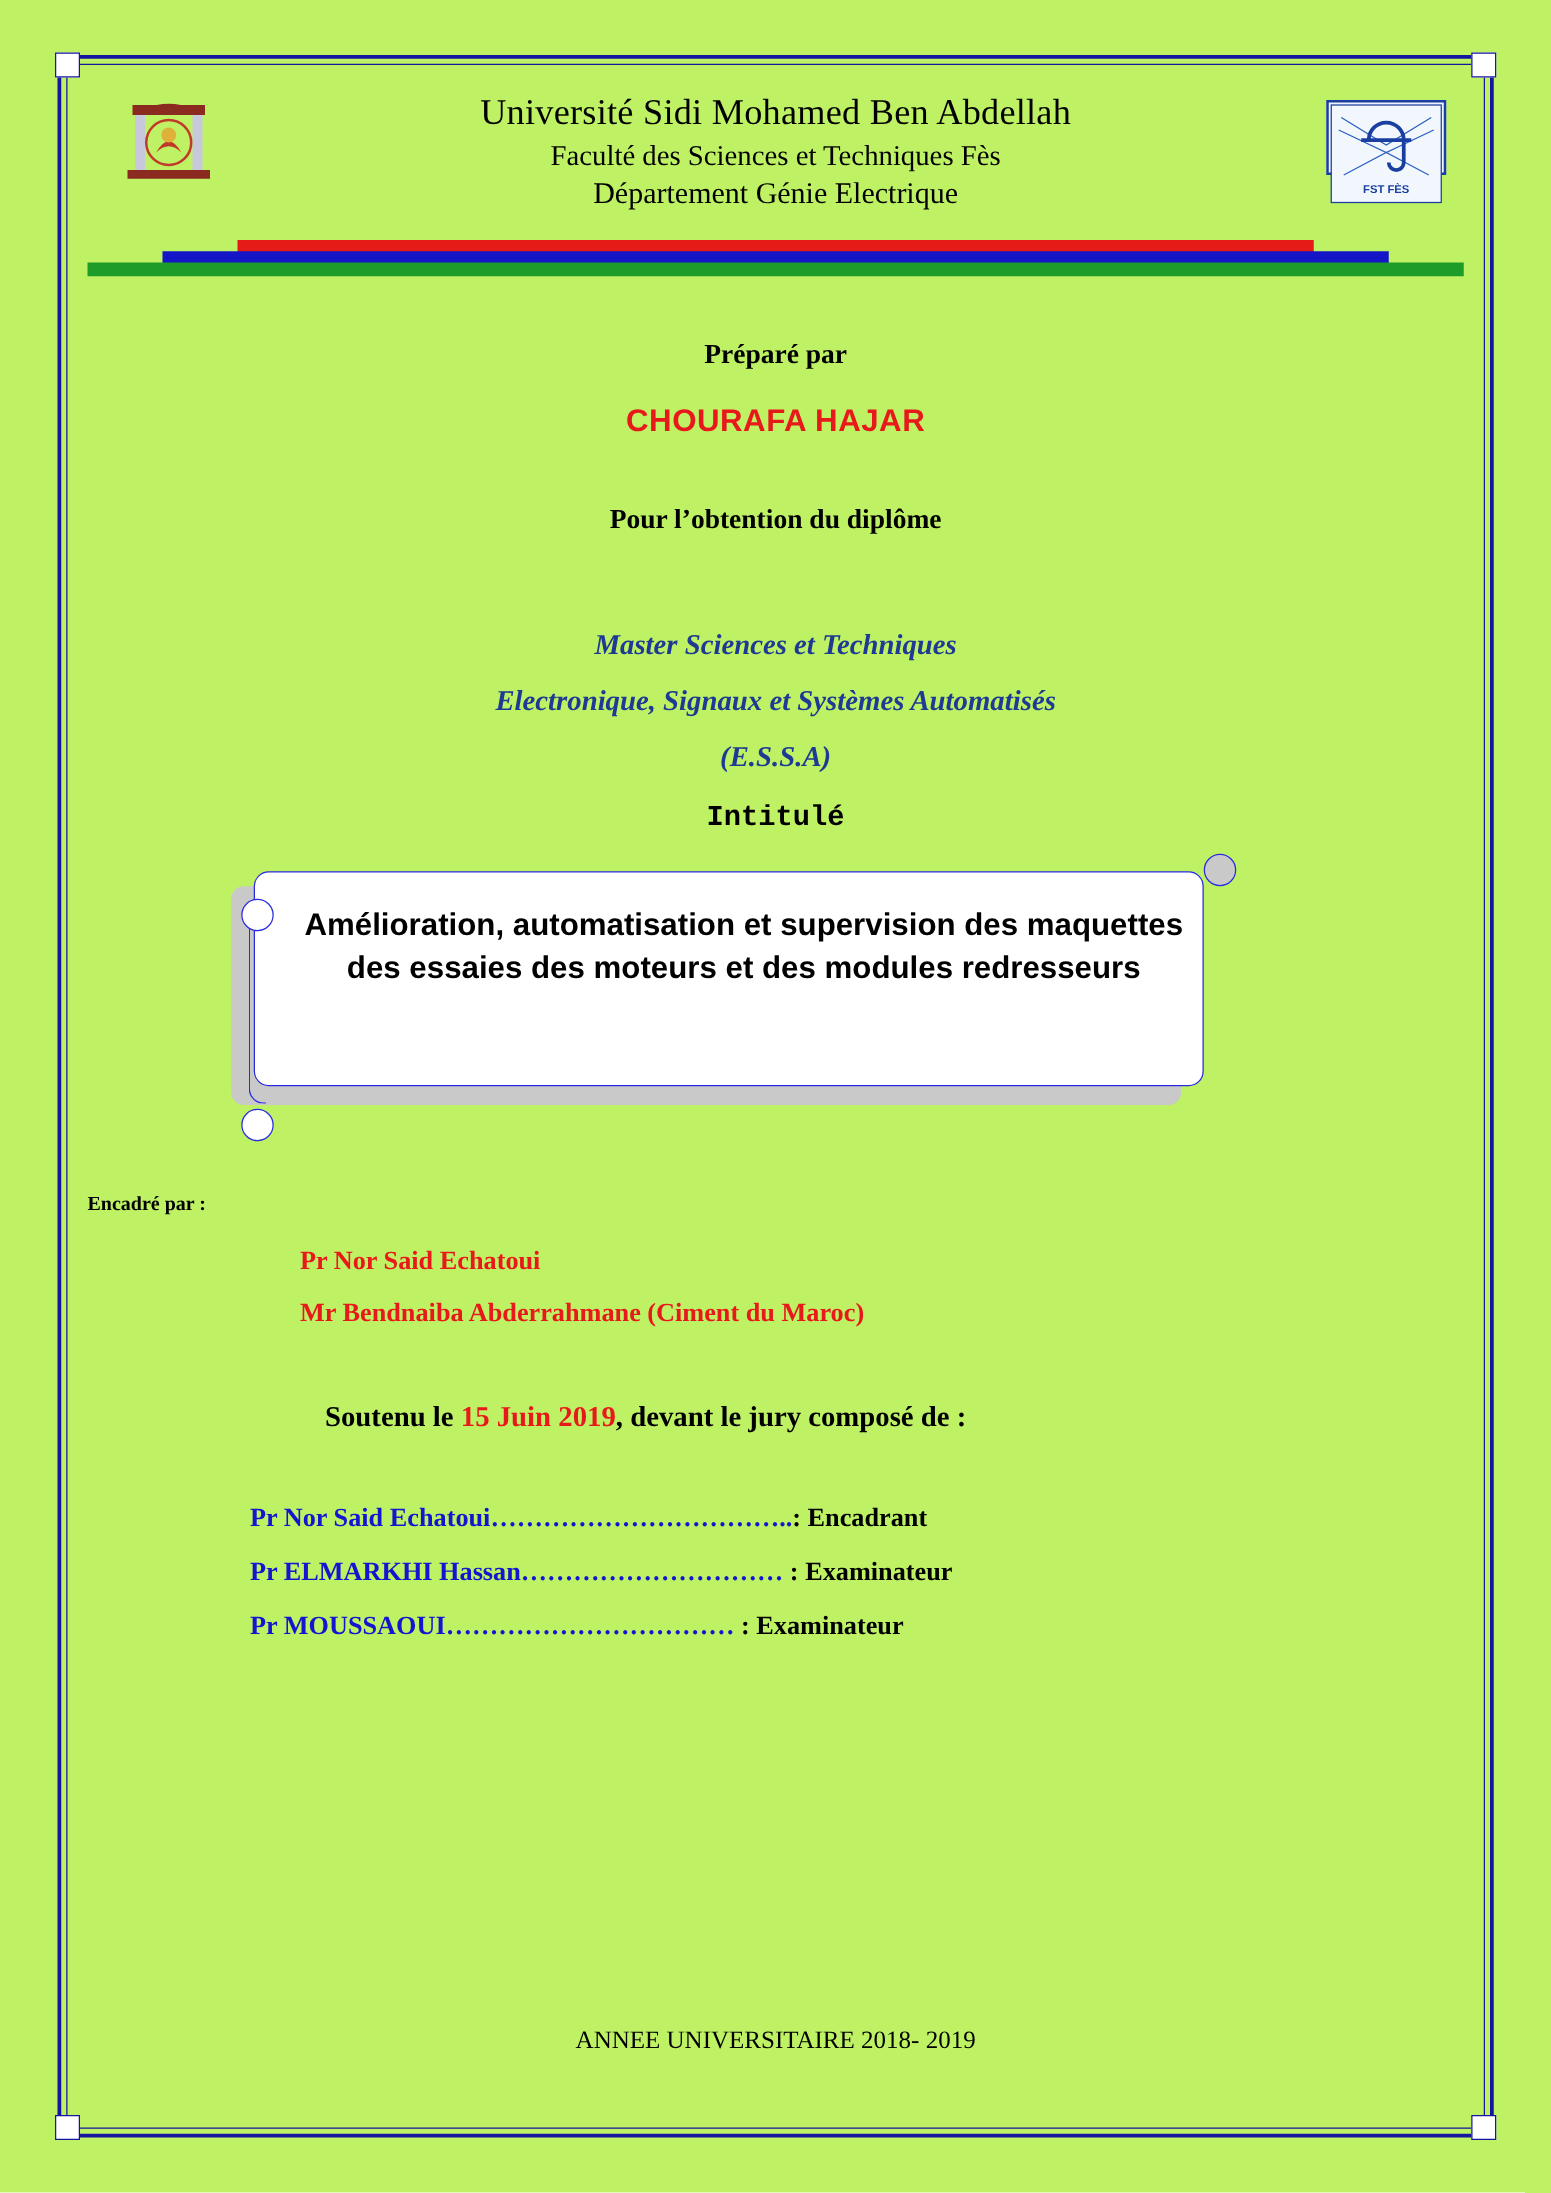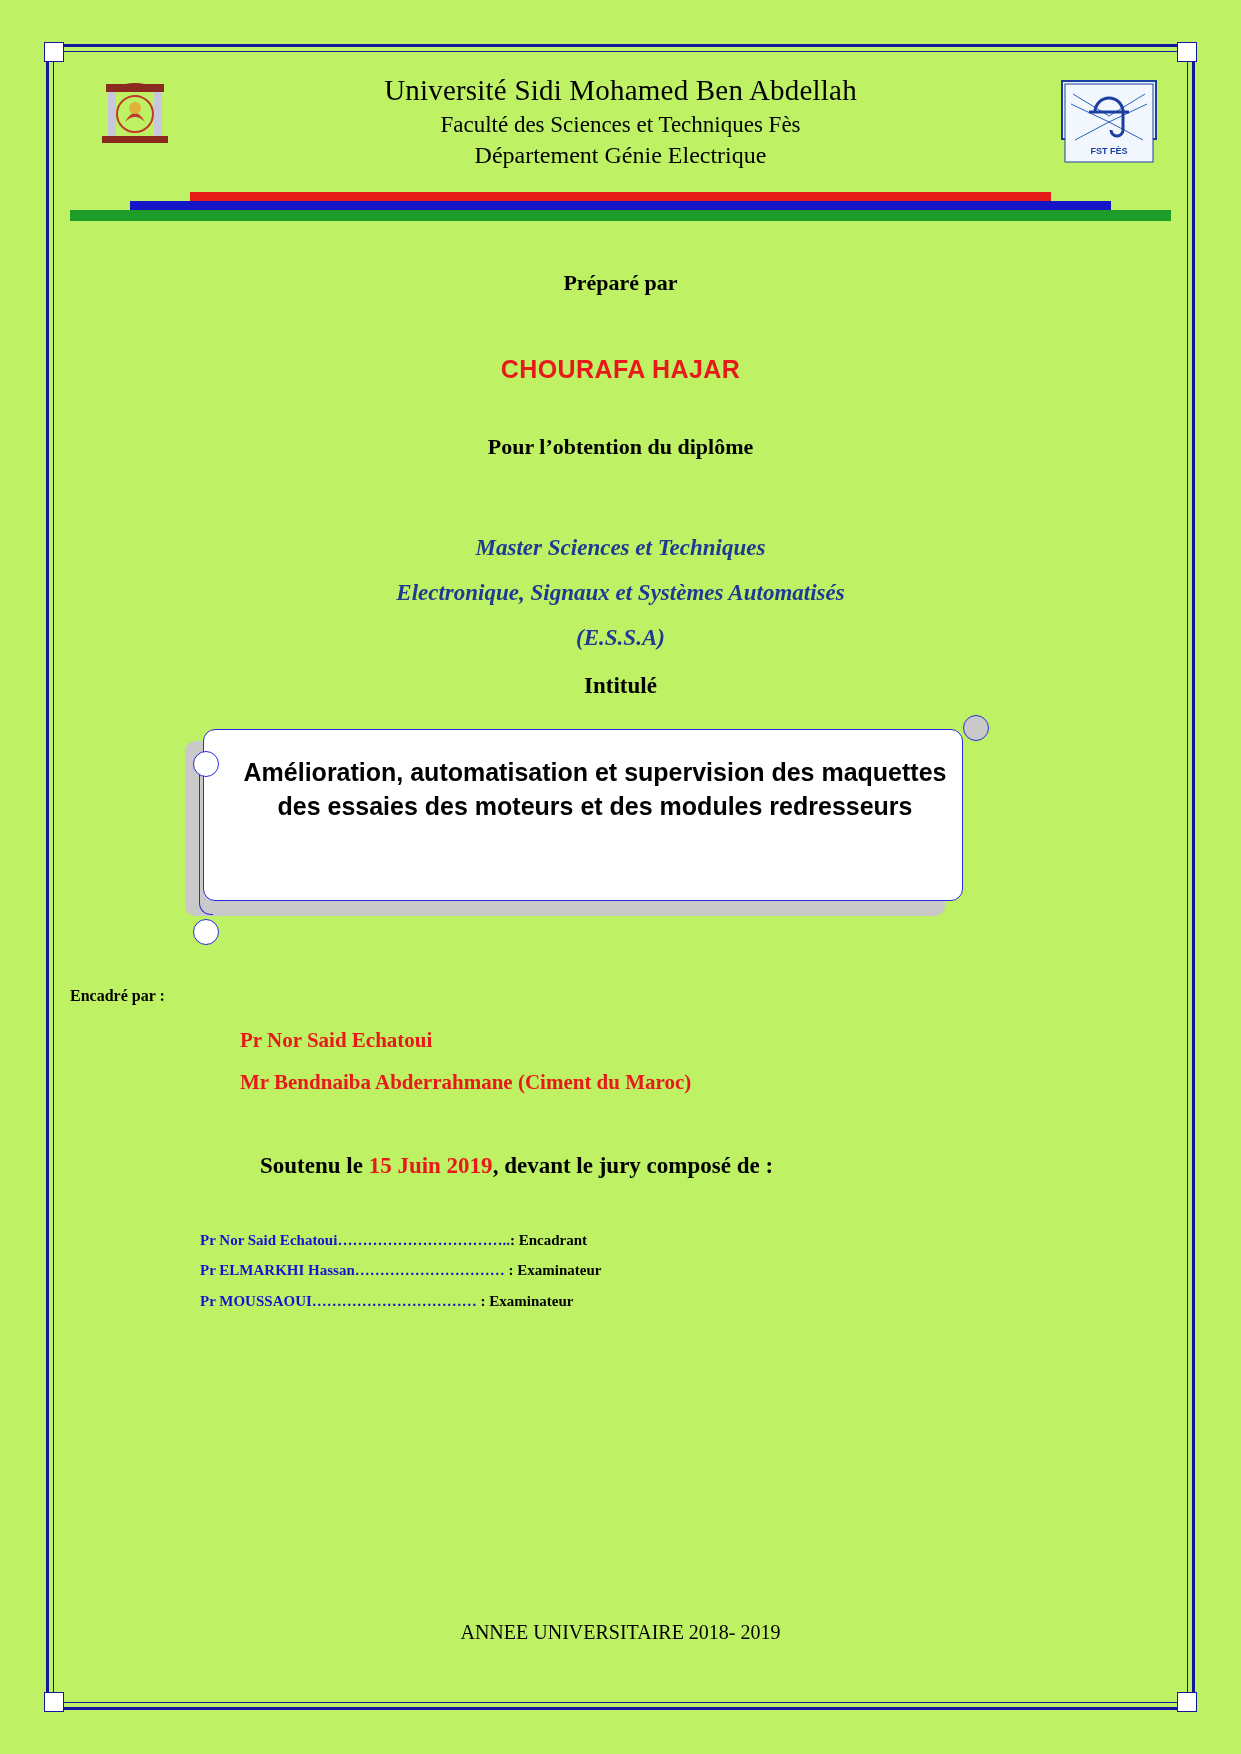--- a/index.html
+++ b/index.html
@@ -120,21 +120,21 @@
     font-size: 23px;
     font-weight: bold;
   }
   .b-prepare {
     margin-top: 44px;
     font-size: 22px;
     font-weight: bold;
     font-family: Liberation Serif, serif;
   }
   .b-author {
-    margin-top: 59px;
+    margin-top: 27px;
     font-size: 25px;
     font-weight: bold;
     color: #e8191b;
     font-family: "Liberation Sans", sans-serif;
     letter-spacing: 0.4px;
   }
   .b-diplome {
     margin-top: 50px;
     font-size: 22px;
     font-weight: bold;
@@ -144,20 +144,21 @@
     font-size: 23px;
     font-weight: bold;
     font-style: italic;
     color: #1f3a93;
     line-height: 1.95;
   }
   .b-intitule {
     margin-top: 12px;
     font-size: 23px;
     font-weight: bold;
+    font-family: Liberation Mono, monospace;
   }
 
   
   .scroll-wrap {
     position: relative;
     margin: 30px 0 0 115px;
     width: 790px;
     height: 200px;
   }
   .scroll-shadow {
@@ -236,21 +237,21 @@
     margin-top: 50px;
     margin-left: 190px;
     font-size: 23px;
     font-weight: bold;
   }
   .soutenu .date { color: #e8191b; }
 
   .jury {
     margin-top: 46px;
     margin-left: 130px;
-    font-size: 15px;
+    font-size: 21px;
     font-weight: bold;
     line-height: 2.05;
   }
   .jury .name { color: #1515d0; }
   .jury .role { color: #000; }
 
   .annee {
     position: absolute;
     left: 0;
     right: 0;

